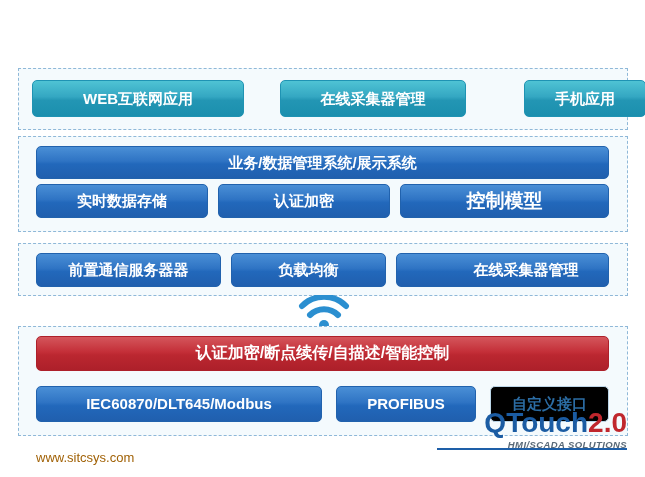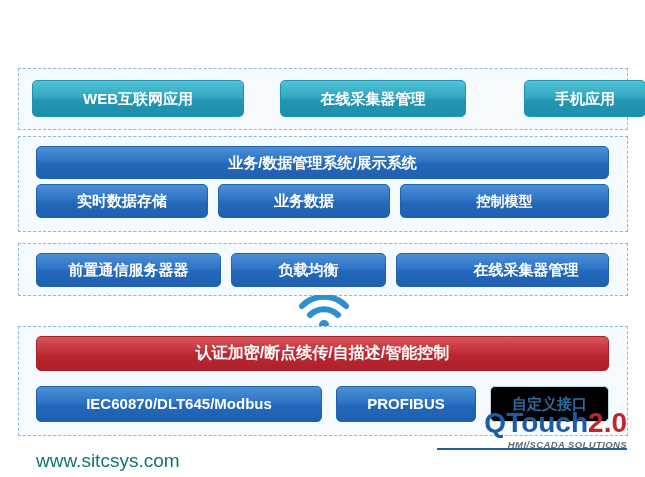--- a/index.html
+++ b/index.html
@@ -68,42 +68,42 @@
 
   
   .r1a{left:32px;top:80px;width:212px;height:37px;font-size:15px;}
   .r1b{left:280px;top:80px;width:186px;height:37px;font-size:15px;}
   .r1c{left:492px;top:80px;width:122px;height:37px;font-size:15px;margin-left:32px;}
 
   
   .r2a{left:36px;top:146px;width:573px;height:33px;font-size:15px;}
   .r2b{left:36px;top:184px;width:172px;height:34px;font-size:15px;}
   .r2c{left:218px;top:184px;width:172px;height:34px;font-size:15px;}
-  .r2d{left:400px;top:184px;width:209px;height:34px;font-size:14px;}
+  .r2d{left:400px;top:184px;width:209px;height:34px;font-size:19px;}
 
   
   .r3a{left:36px;top:253px;width:185px;height:34px;font-size:15px;}
   .r3b{left:231px;top:253px;width:155px;height:34px;font-size:15px;}
   .r3c{left:396px;top:253px;width:213px;height:34px;font-size:15px;padding-left:47px;}
 
   
   .r4a{left:36px;top:336px;width:573px;height:35px;font-size:16px;}
   .r4b{left:36px;top:386px;width:286px;height:36px;font-size:15px;}
   .r4c{left:336px;top:386px;width:140px;height:36px;font-size:15px;}
   .r4d{left:490px;top:386px;width:119px;height:36px;font-size:15px;}
 
   
   .wifi{
     position:absolute;left:296px;top:295px;width:56px;height:36px;
   }
 
   
   .site{
     position:absolute;left:36px;top:450px;
-    font-size:19px;color:#0f766e;
+    font-size:13px;color:#a16207;
   }
   .logo{
     position:absolute;right:18px;top:408px;width:190px;height:44px;text-align:right;
   }
   .logo-main{
     font-size:28px;font-weight:bold;color:#1e5fa8;letter-spacing:0px;line-height:30px;
     white-space:nowrap;
   }
   .logo-main .q{color:#1b5ca3;}
   .logo-main .touch{color:#1b5ca3;}
@@ -123,21 +123,21 @@
 
 
   <div class="group g1"></div>
   <div class="box teal r1a">WEB互联网应用</div>
   <div class="box teal r1b">在线采集器管理</div>
   <div class="box teal r1c">手机应用</div>
 
   <div class="group g2"></div>
   <div class="box blue-wide r2a">业务/数据管理系统/展示系统</div>
   <div class="box blue r2b">实时数据存储</div>
-  <div class="box blue r2c">业务数据</div>
+  <div class="box blue r2c">认证加密</div>
   <div class="box blue r2d">控制模型</div>
 
   <div class="group g3"></div>
   <div class="box blue r3a">前置通信服务器器</div>
   <div class="box blue r3b">负载均衡</div>
   <div class="box blue r3c">在线采集器管理</div>
 
   <div class="wifi">
     <svg width="56" height="36" viewBox="0 0 56 36" xmlns="http://www.w3.org/2000/svg">
       <g fill="none" stroke="#2b8fd0" stroke-linecap="round">

